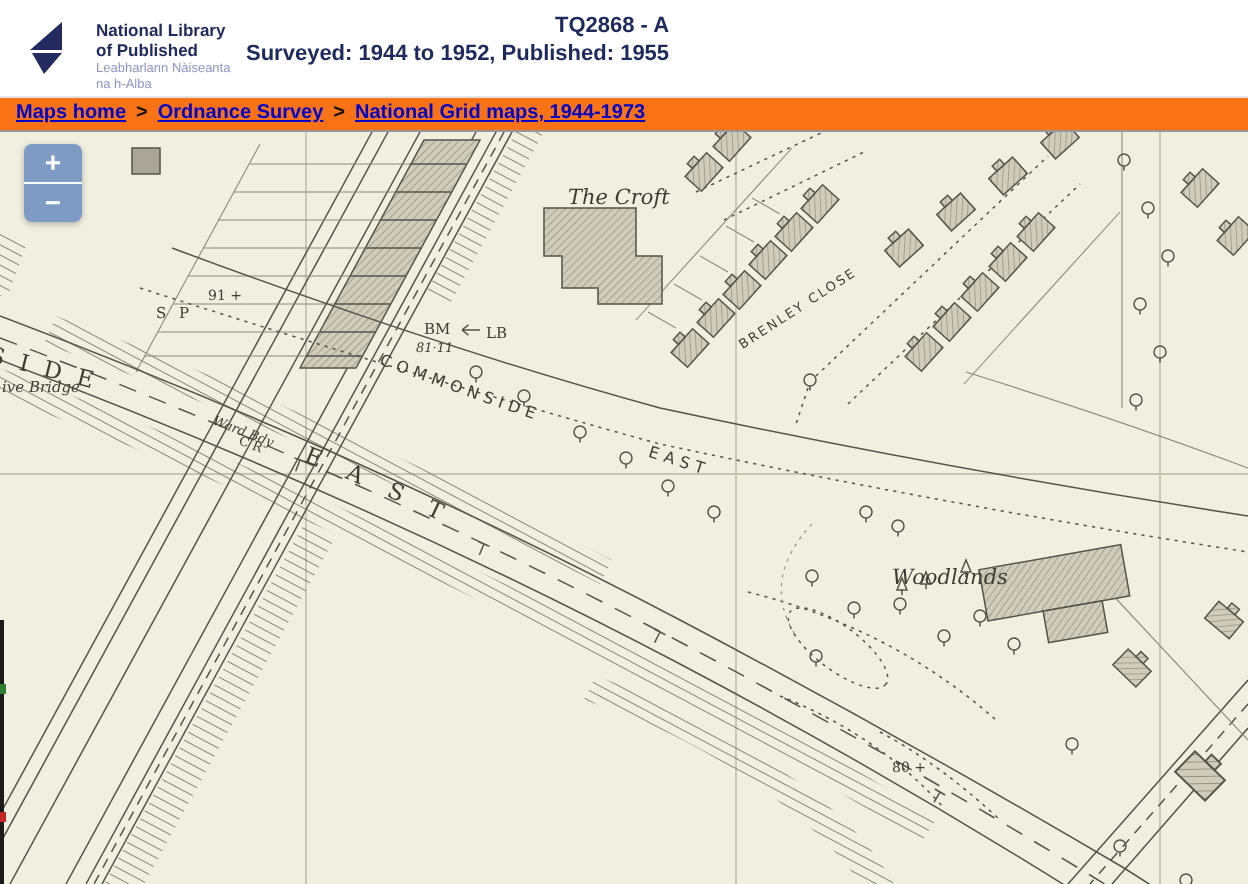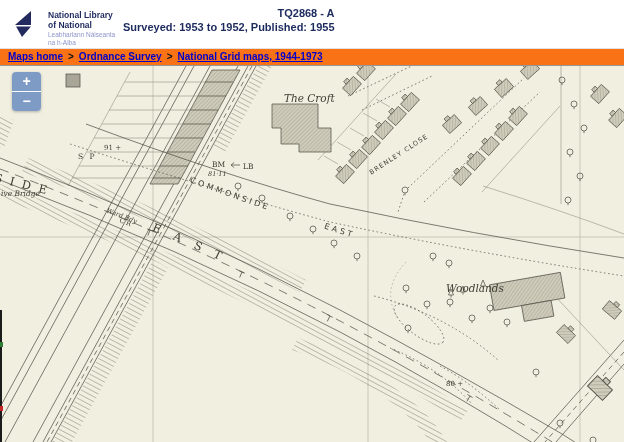--- a/index.html
+++ b/index.html
@@ -58,30 +58,30 @@
 <body>
 
 <div class="header">
   <svg class="logo-glyph" viewBox="0 0 30 30">
     <path d="M2,17 L18,3 L18,17 Z" fill="#232a60"></path>
     <path d="M3,18.5 L18,18.5 L9,29 Z" fill="#232a60"></path>
   </svg>
   <div class="logo-text">
     <div class="logo-name">
       <div>National Library</div>
-      <div>of National</div>
+      <div>of Published</div>
     </div>
     <div class="logo-gaelic">
       <div>Leabharlann Nàiseanta</div>
       <div>na h-Alba</div>
     </div>
   </div>
   <div class="info">
     <div class="b">TQ2868 - A</div>
-    <div class="b">Surveyed: 1953 to 1952, Published: 1955</div>
+    <div class="b">Surveyed: 1944 to 1952, Published: 1955</div>
   </div>
 </div>
 
 <div class="breadcrumb">
   <a>Maps home</a><span class="sep">&gt;</span><a>Ordnance Survey</a><span class="sep">&gt;</span><a>National Grid maps, 1944-1973</a>
 </div>
 
 <div class="map">
 
   <div class="zoomctl">

